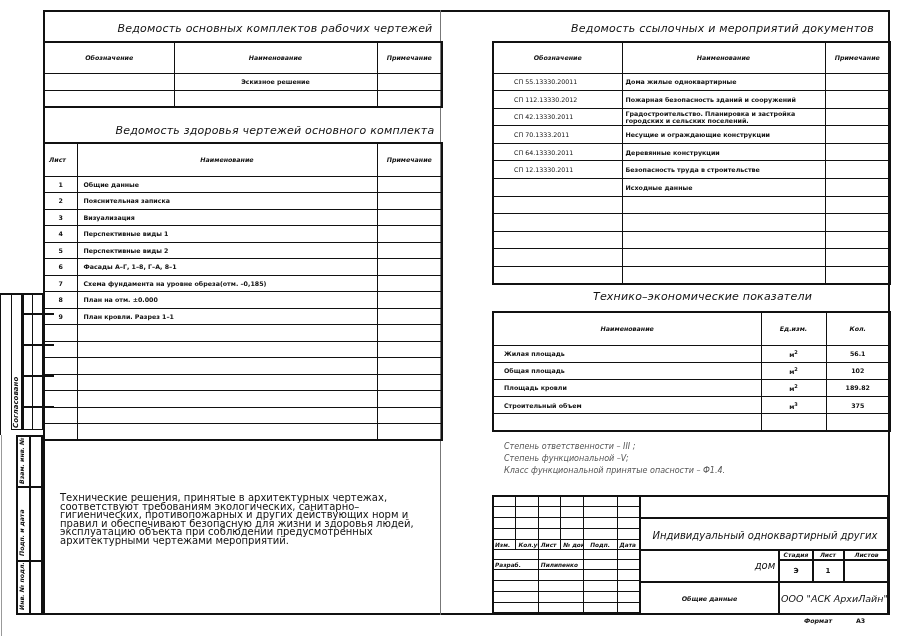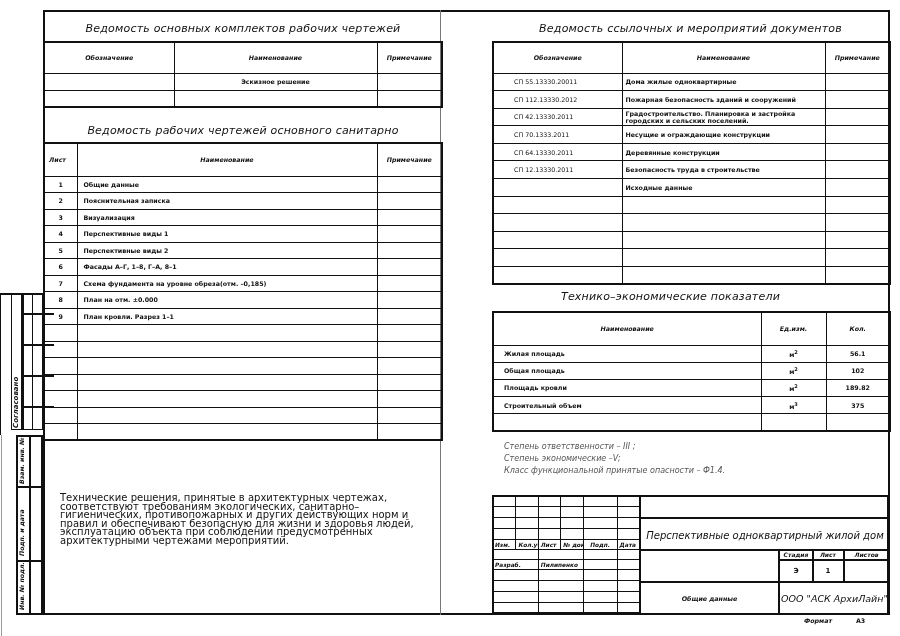--- a/index.html
+++ b/index.html
@@ -1,20 +1,20 @@
 <!DOCTYPE html>
 <html><head>
 <meta charset="utf-8">
 <style>
   * { box-sizing: border-box; margin: 0; padding: 0; }
   html, body { width: 900px; height: 636px; background: #fff; overflow: hidden; }
   body { position: relative; font-family: "DejaVu Sans", sans-serif; color: #111; }
   .abs { position: absolute; }
   .frame { position: absolute; left: 43px; top: 10px; width: 847px; height: 605px; border: 2px solid #111; }
-  .ttl { position: absolute; text-align: center; font-size: 11px; font-style: italic; letter-spacing: 0.2px; color: #111; }
+  .ttl { position: absolute; text-align: center; font-size: 11px; font-style: italic; letter-spacing: 0.2px; color: #111; margin-left: 32px; }
   table { border-collapse: collapse; position: absolute; table-layout: fixed; }
   td, th { border: 1.2px solid #111; font-size: 6.3px; font-weight: bold; padding: 0 6px; overflow: hidden; white-space: nowrap; }
   .tbl-thick { border: 2px solid #111; }
   th { text-align: center; font-weight: bold; font-style: italic; }
   td.c { text-align: center; }
   td.l { text-align: left; }
   .vert { position: absolute; transform: rotate(-90deg); transform-origin: left top; white-space: nowrap; font-size: 7px; font-style: italic; font-weight: bold; }
   .note { position: absolute; font-size: 10px; line-height: 8.6px; color: #111; }
   .gray-note { position: absolute; font-size: 8px; font-style: italic; line-height: 12px; color: #555; }
   .stamp td { font-size: 5.8px; padding: 0 2px; font-style: italic; }
@@ -72,21 +72,21 @@
     <td class="c"></td>
   </tr>
   <tr style="height:17px">
     <td class="c"></td>
     <td class="c"></td>
     <td class="c"></td>
   </tr>
 </tbody>
   </table>
 
-<div class="ttl" style="left:45px; top:124px; width:396px;">Ведомость рабочих чертежей основного санитарно</div>
+<div class="ttl" style="left:45px; top:124px; width:396px;">Ведомость здоровья чертежей основного комплекта</div>
 
 <table class="tbl-thick" style="left:43px; top:142px; width:398px;">
   <colgroup>
       <col style="width:33px">
       <col style="width:300px">
       <col style="width:65px">
     </colgroup>
   <tbody>
       <tr style="height:33px">
     <th style="text-align:left; padding-left:4px;">Лист</th>
@@ -298,21 +298,21 @@
       <tr style="height: 17.2px;">
         <td class="l" style="padding-left:10px;"></td>
         <td class="c"></td>
         <td class="c"></td>
       </tr>
     </tbody>
 </table>
 
 <div class="gray-note" style="left:504px; top:441px; width:380px;">
   <div>Степень ответственности – III ;</div>
-  <div>Степень экономические –V;</div>
+  <div>Степень функциональной –V;</div>
   <div>Класс функциональной принятые опасности – Ф1.4.</div>
 </div>
 
 <div class="abs" style="left:492px; top:495px; width:397px; height:120px; border:2px solid #111;">
 
   <table class="stamp" style="left:-2px; top:-2px; width:148px;">
     <colgroup>
         <col style="width:22px">
         <col style="width:21px">
         <col style="width:21px">
@@ -395,21 +395,21 @@
           <td colspan="2"></td>
           <td colspan="2"></td>
           <td></td>
           <td></td>
         </tr>
   </tbody>
     </table>
 
   <div class="abs" style="left:145px; top:-2px; width:2px; height:120px; background:#111;"></div>
   <div class="abs" style="left:145px; top:20px; width:250px; height:2px; background:#111;"></div>
-  <div class="abs" style="left:147px; top:24px; width:248px; text-align:center; font-size:10px; font-style:italic; line-height:30px;">Перспективные одноквартирный жилой дом</div>
+  <div class="abs" style="left:147px; top:24px; width:248px; text-align:center; font-size:10px; font-style:italic; line-height:30px;">Индивидуальный одноквартирный других дом</div>
   <div class="abs" style="left:145px; top:52px; width:250px; height:2px; background:#111;"></div>
   <div class="abs" style="left:145px; top:84px; width:250px; height:2px; background:#111;"></div>
   <div class="abs" style="left:284px; top:52px; width:2px; height:66px; background:#111;"></div>
   <div class="abs" style="left:318px; top:52px; width:1.5px; height:32px; background:#111;"></div>
   <div class="abs" style="left:349px; top:52px; width:1.5px; height:32px; background:#111;"></div>
   <div class="abs" style="left:284px; top:62px; width:111px; height:1.5px; background:#111;"></div>
   <div class="abs" style="left:286px; top:54px; width:32px; text-align:center; font-size:6px; font-style:italic; font-weight:bold;">Стадия</div>
   <div class="abs" style="left:319px; top:54px; width:30px; text-align:center; font-size:6px; font-style:italic; font-weight:bold;">Лист</div>
   <div class="abs" style="left:350px; top:54px; width:45px; text-align:center; font-size:6px; font-style:italic; font-weight:bold;">Листов</div>
   <div class="abs" style="left:286px; top:64px; width:32px; text-align:center; font-size:7px; line-height:20px; font-weight:bold;">Э</div>

